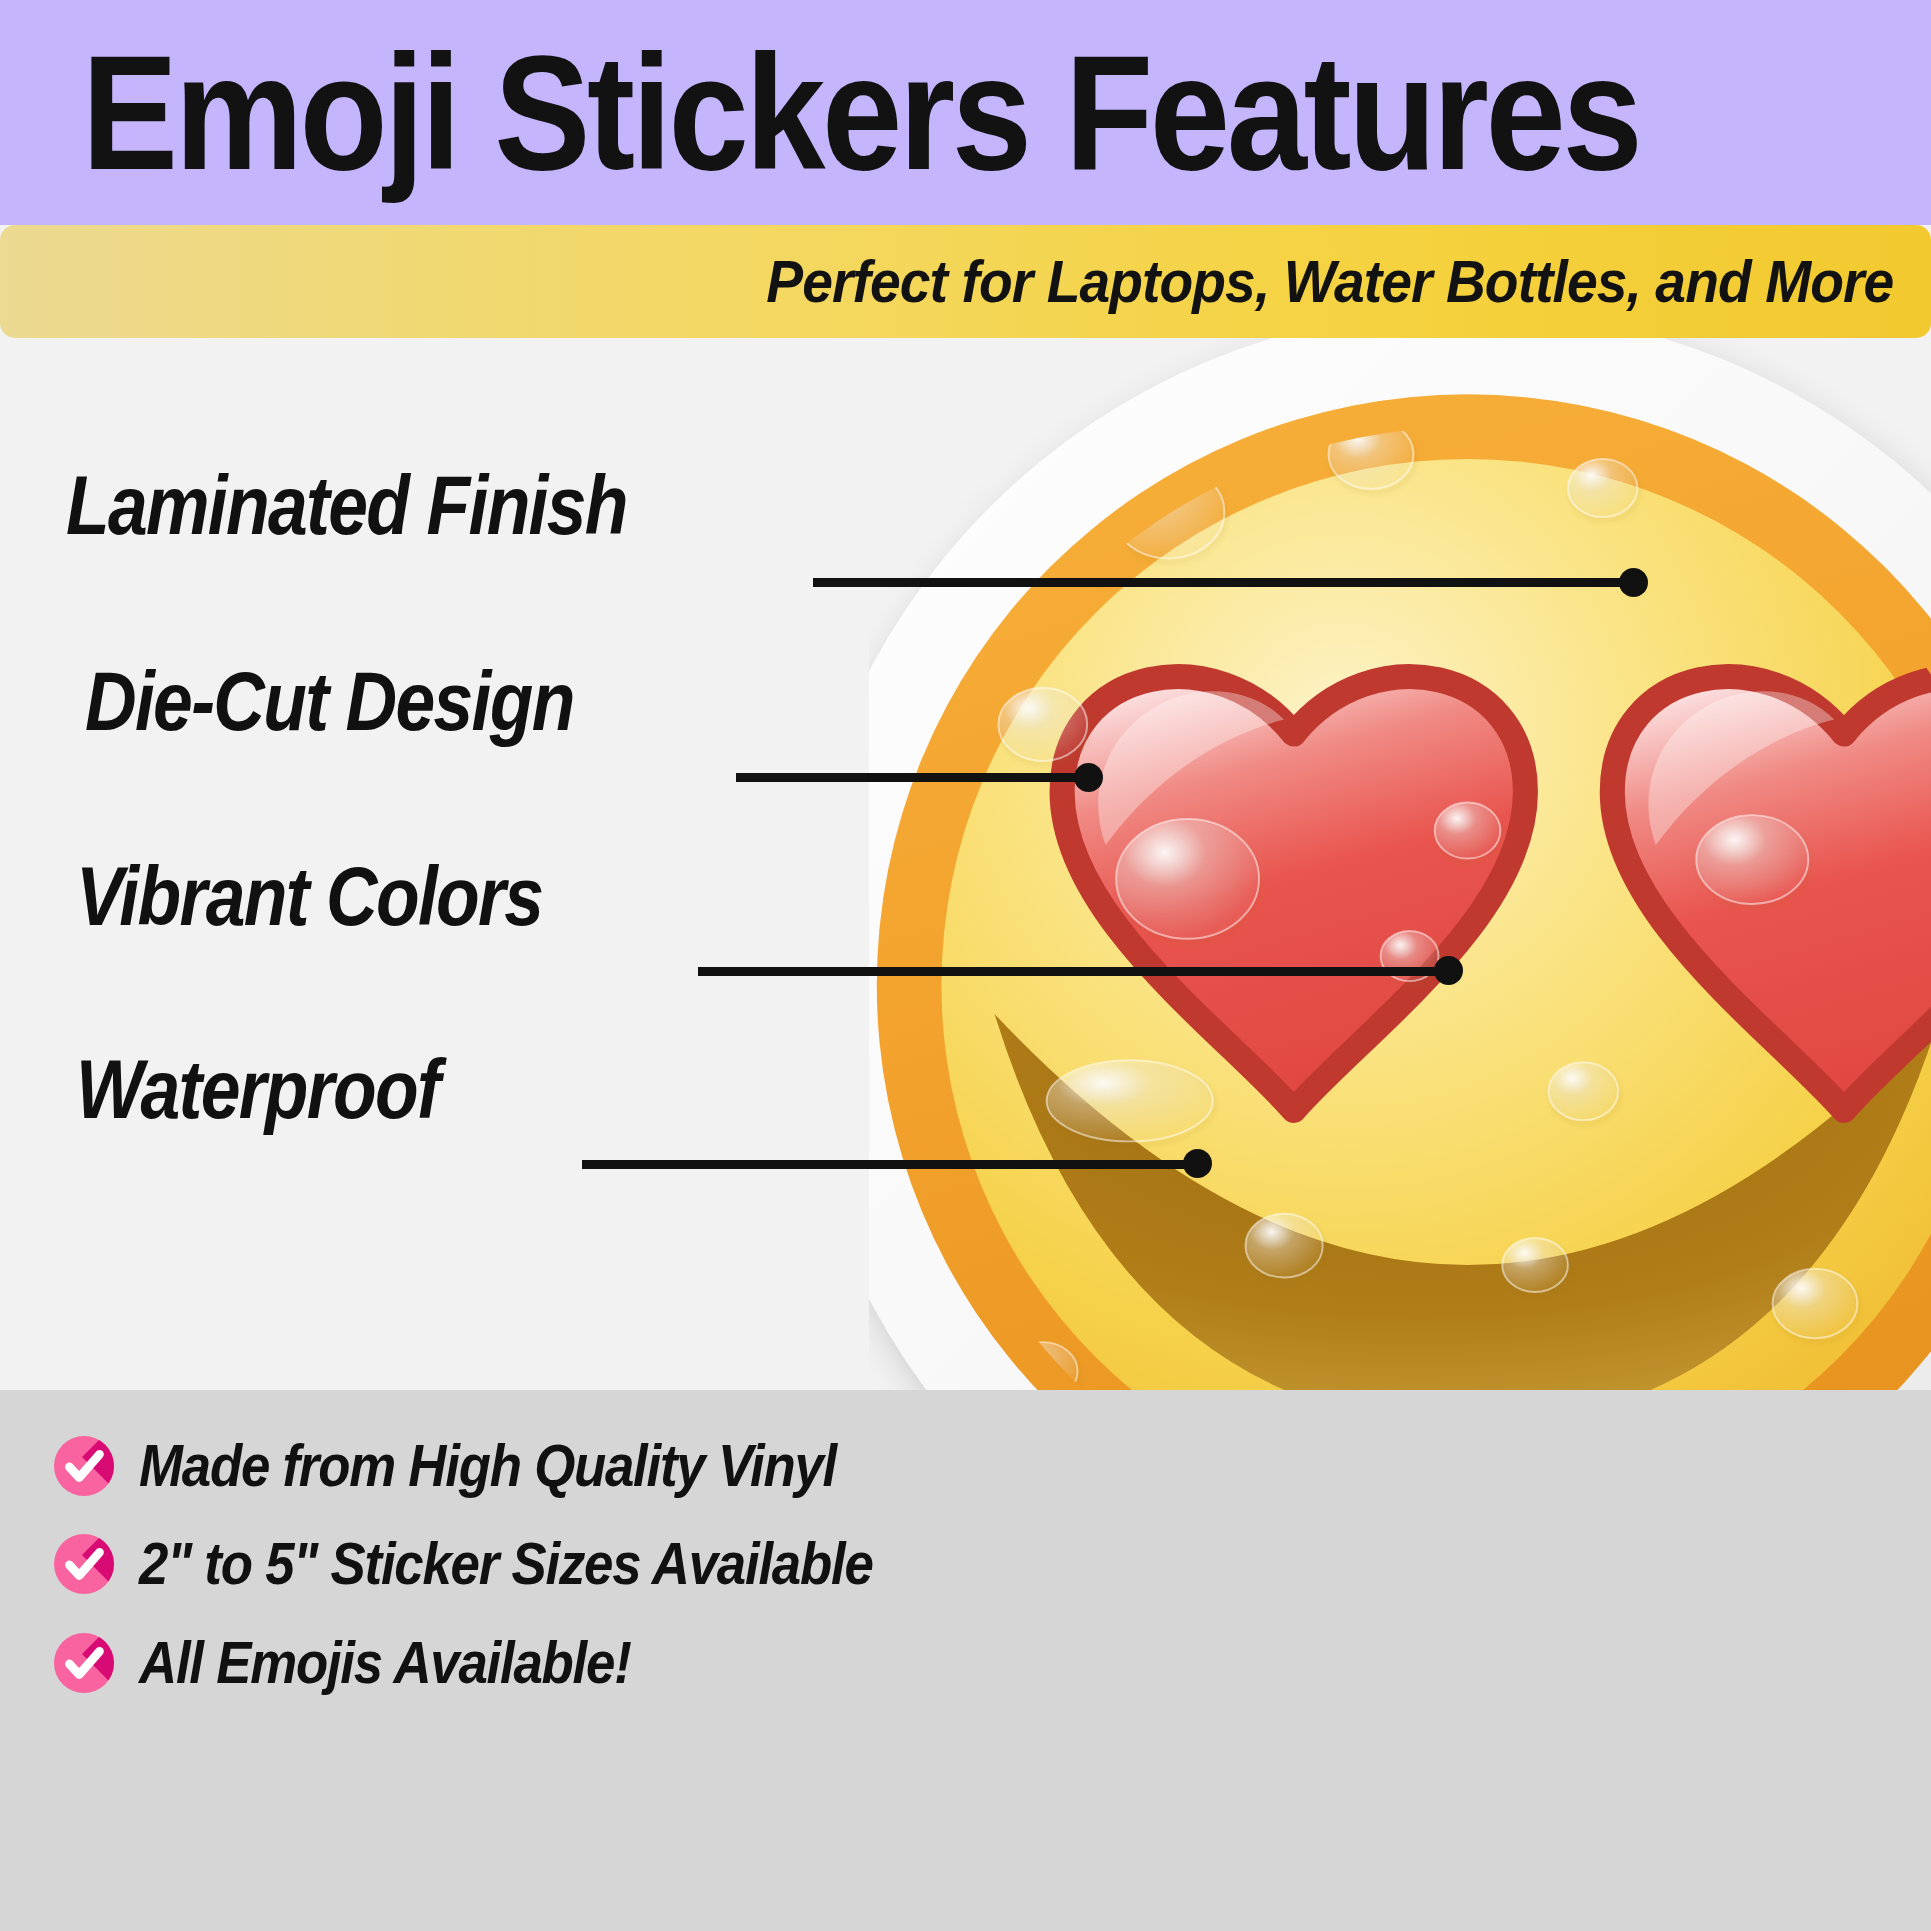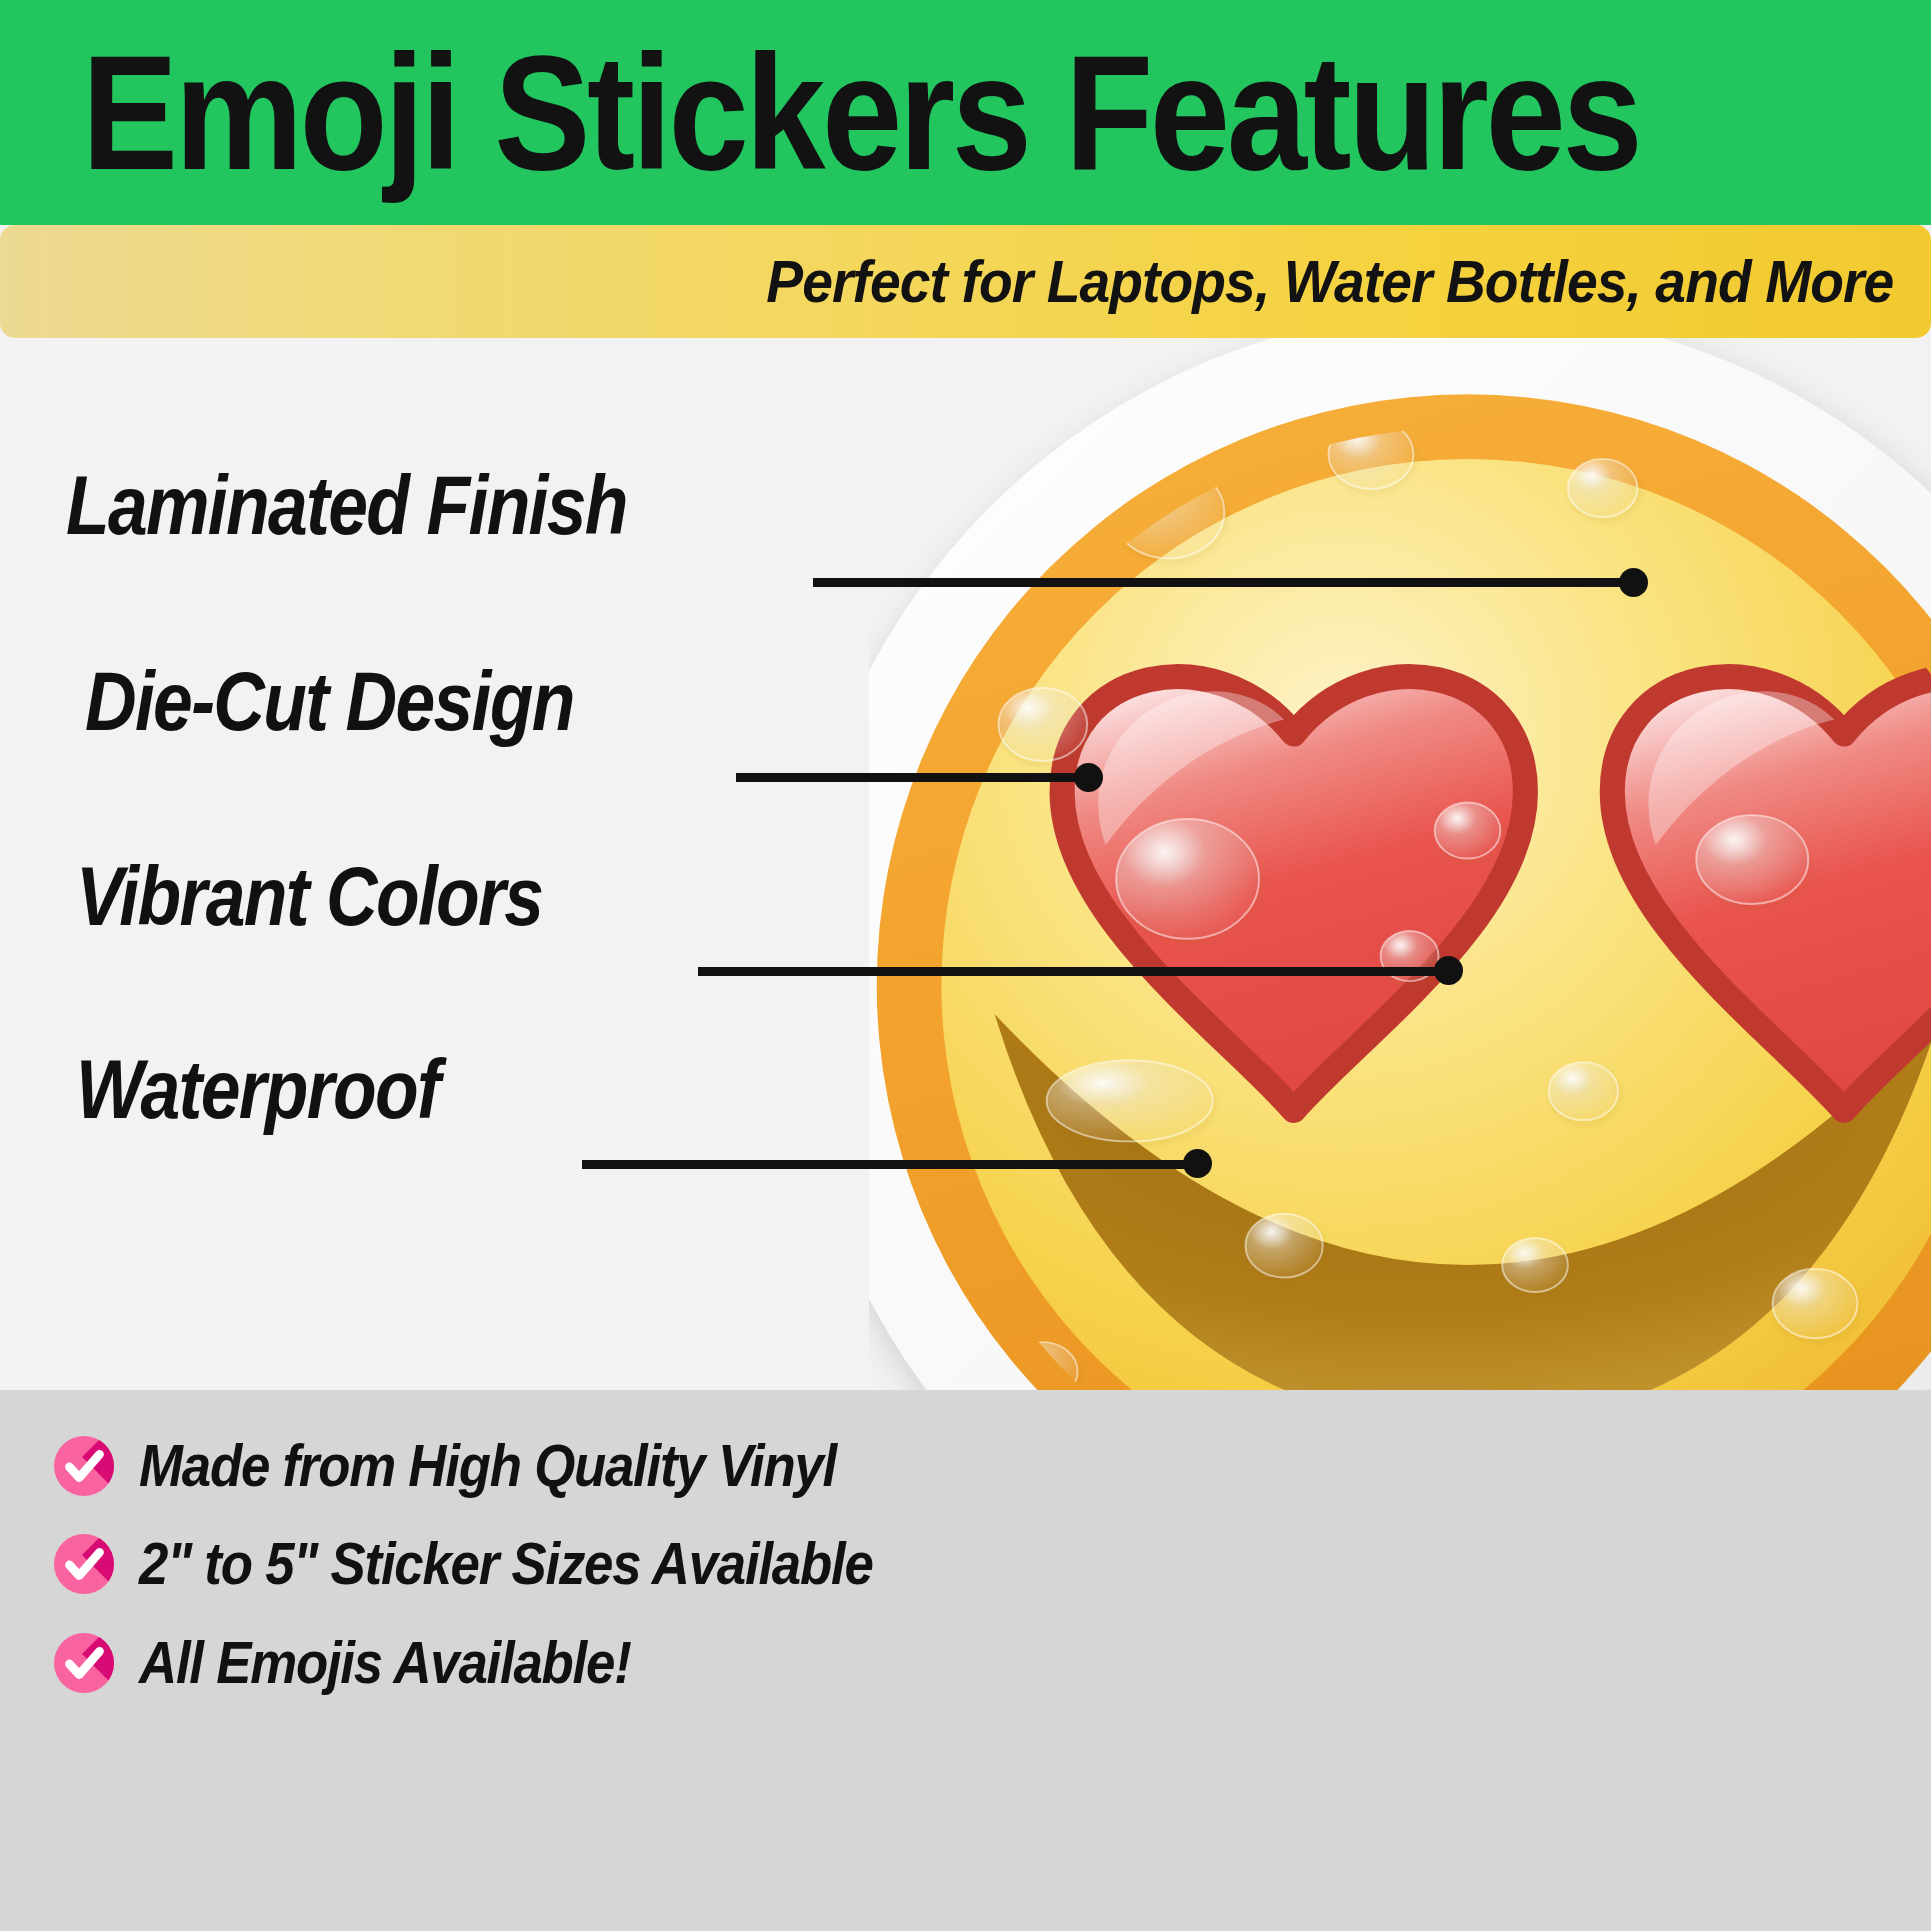--- a/index.html
+++ b/index.html
@@ -17,21 +17,21 @@
   
   #sticker-art{
     position:absolute;left:869px;top:319px;width:1197px;height:1583px;
     z-index:1;
   }
 
   
   #title-bar{
     position:absolute;left:0;top:0;width:1931px;height:225px;
     z-index:5;
-    background:#22c55e;
+    background:#c4b5fd;
     display:flex;align-items:center;
   }
   #page-title{
     margin:0;padding:0 0 0 93px;
     font-size:164px;line-height:1;
     font-weight:700;
     letter-spacing:-3.9px;
     font-stretch:condensed;
     transform:scaleX(0.88);
     transform-origin:left center;

